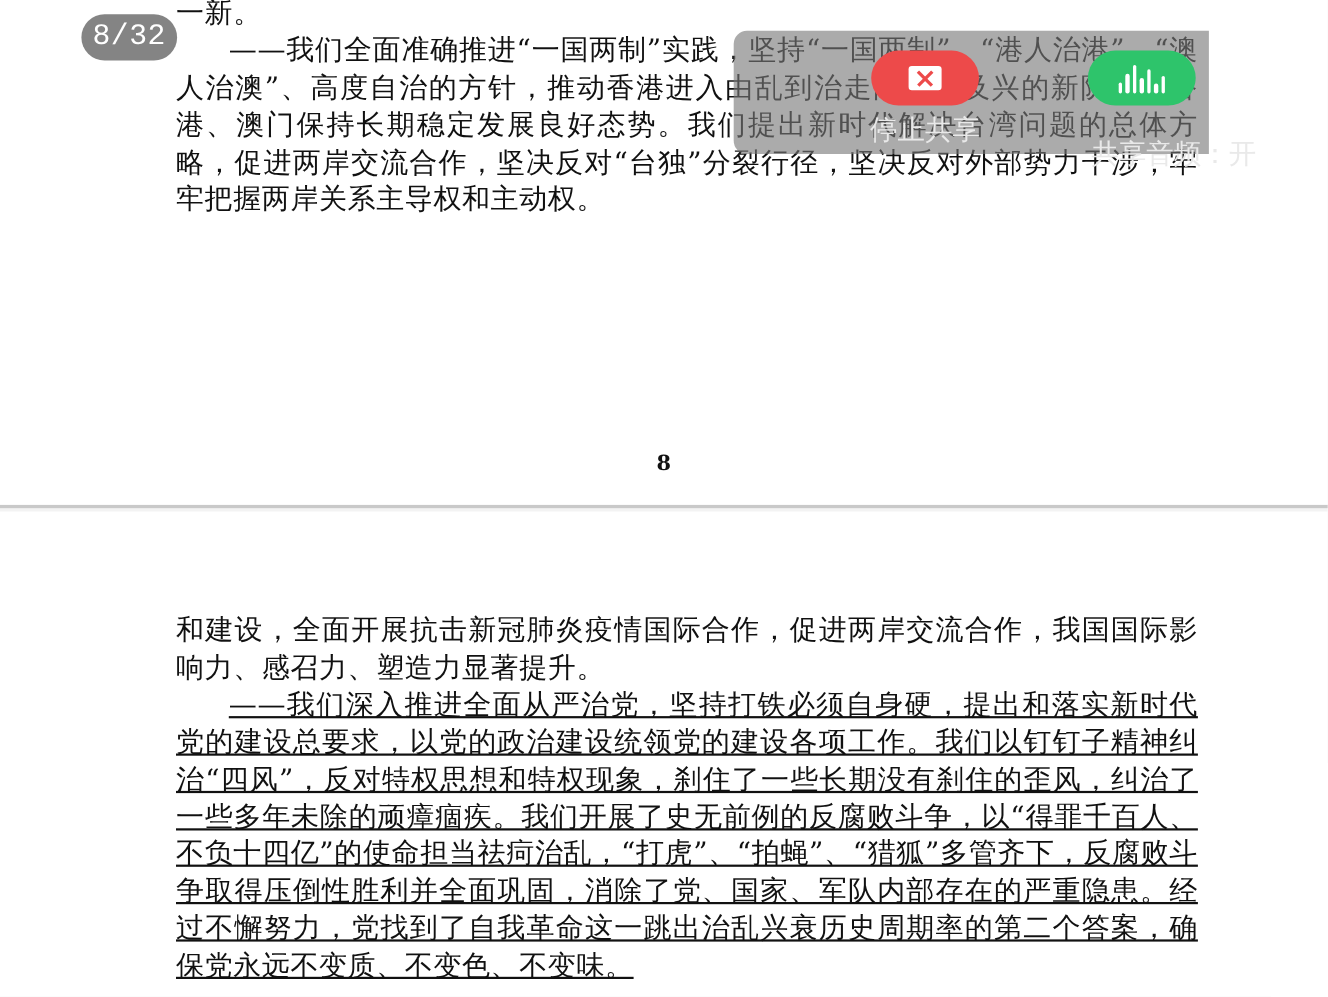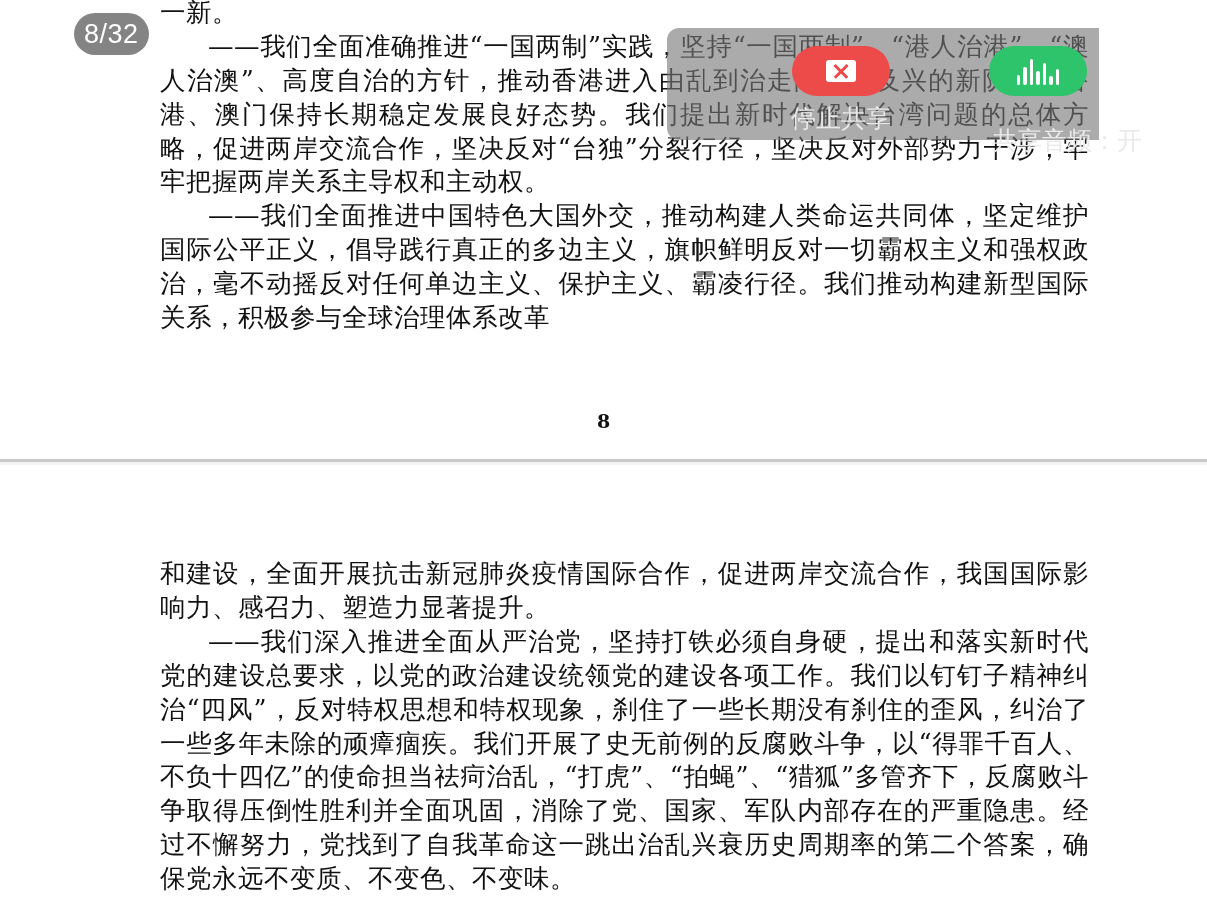--- a/index.html
+++ b/index.html
@@ -79,21 +79,21 @@
     padding: 0 10px;
     box-sizing: border-box;
     background: rgba(110,110,110,0.85);
     color: #ffffff;
     border-radius: 21px;
     display: flex;
     align-items: center;
     justify-content: center;
     font-size: 27px;
     letter-spacing: 0.5px;
-    font-family: Liberation Sans, sans-serif;
+    font-family: Liberation Mono, monospace;
     z-index: 40;
   }
 
   
   #share-bar {
     position: absolute;
     left: 667px;
     top: 28px;
     width: 432px;
     height: 112px;
@@ -181,29 +181,28 @@
 </style>
 </head>
 <body>
 
 <div id="viewer">
 
   <div class="page" id="page-top">
     <div class="page-body" style="top:0;">
       <p class="para">大刀阔斧深化国防和军队改革，人民军队体制一新、结构一新、格局一新、面貌一新。</p>
       <p class="para indent" style="text-indent:48px;">——我们全面准确推进“一国两制”实践，坚持“一国两制”、“港人治港”、“澳人治澳”、高度自治的方针，推动香港进入由乱到治走向由治及兴的新阶段，香港、澳门保持长期稳定发展良好态势。我们提出新时代解决台湾问题的总体方略，促进两岸交流合作，坚决反对“台独”分裂行径，坚决反对外部势力干涉，牢牢把握两岸关系主导权和主动权。</p>
-      <p class="para indent" style="text-indent:48px;">——我们全面推进中国特色大国外交，推动构建人类命运共同体，坚定维护国际公平正义，倡导践行真正的多边主义，旗帜鲜明反对一切霸权主义和强权政治，毫不动摇反对任何单边主义、保护主义、霸凌行径。我们推动构建新型国际关系，积极参与全球治理体系改革</p>
     </div>
     <div class="page-number" style="top:448px;">8</div>
   </div>
 
   <div class="page" id="page-bottom">
     <div class="page-body" style="top:92px;">
       <p class="para">和建设，全面开展抗击新冠肺炎疫情国际合作，促进两岸交流合作，我国国际影响力、感召力、塑造力显著提升。</p>
-      <p class="para indent" style="text-indent:48px;">——我们深入推进全面从严治党，坚持打铁必须自身硬，提出和落实新时代党的建设总要求，以党的政治建设统领党的建设各项工作。我们以钉钉子精神纠治“四风”，反对特权思想和特权现象，刹住了一些长期没有刹住的歪风，纠治了一些多年未除的顽瘴痼疾。我们开展了史无前例的反腐败斗争，以“得罪千百人、不负十四亿”的使命担当祛疴治乱，“打虎”、“拍蝇”、“猎狐”多管齐下，反腐败斗争取得压倒性胜利并全面巩固，消除了党、国家、军队内部存在的严重隐患。经过不懈努力，党找到了自我革命这一跳出治乱兴衰历史周期率的第二个答案，确保党永远不变质、不变色、不变味。</p>
+      <p class="para indent" style="text-indent:48px;text-decoration:underline;">——我们深入推进全面从严治党，坚持打铁必须自身硬，提出和落实新时代党的建设总要求，以党的政治建设统领党的建设各项工作。我们以钉钉子精神纠治“四风”，反对特权思想和特权现象，刹住了一些长期没有刹住的歪风，纠治了一些多年未除的顽瘴痼疾。我们开展了史无前例的反腐败斗争，以“得罪千百人、不负十四亿”的使命担当祛疴治乱，“打虎”、“拍蝇”、“猎狐”多管齐下，反腐败斗争取得压倒性胜利并全面巩固，消除了党、国家、军队内部存在的严重隐患。经过不懈努力，党找到了自我革命这一跳出治乱兴衰历史周期率的第二个答案，确保党永远不变质、不变色、不变味。</p>
     </div>
   </div>
 
   <div id="page-indicator">8/32</div>
 
   <div id="share-bar">
 
     <button class="share-btn" id="stop-share-btn">
       <span class="stop-icon"></span>
     </button>

